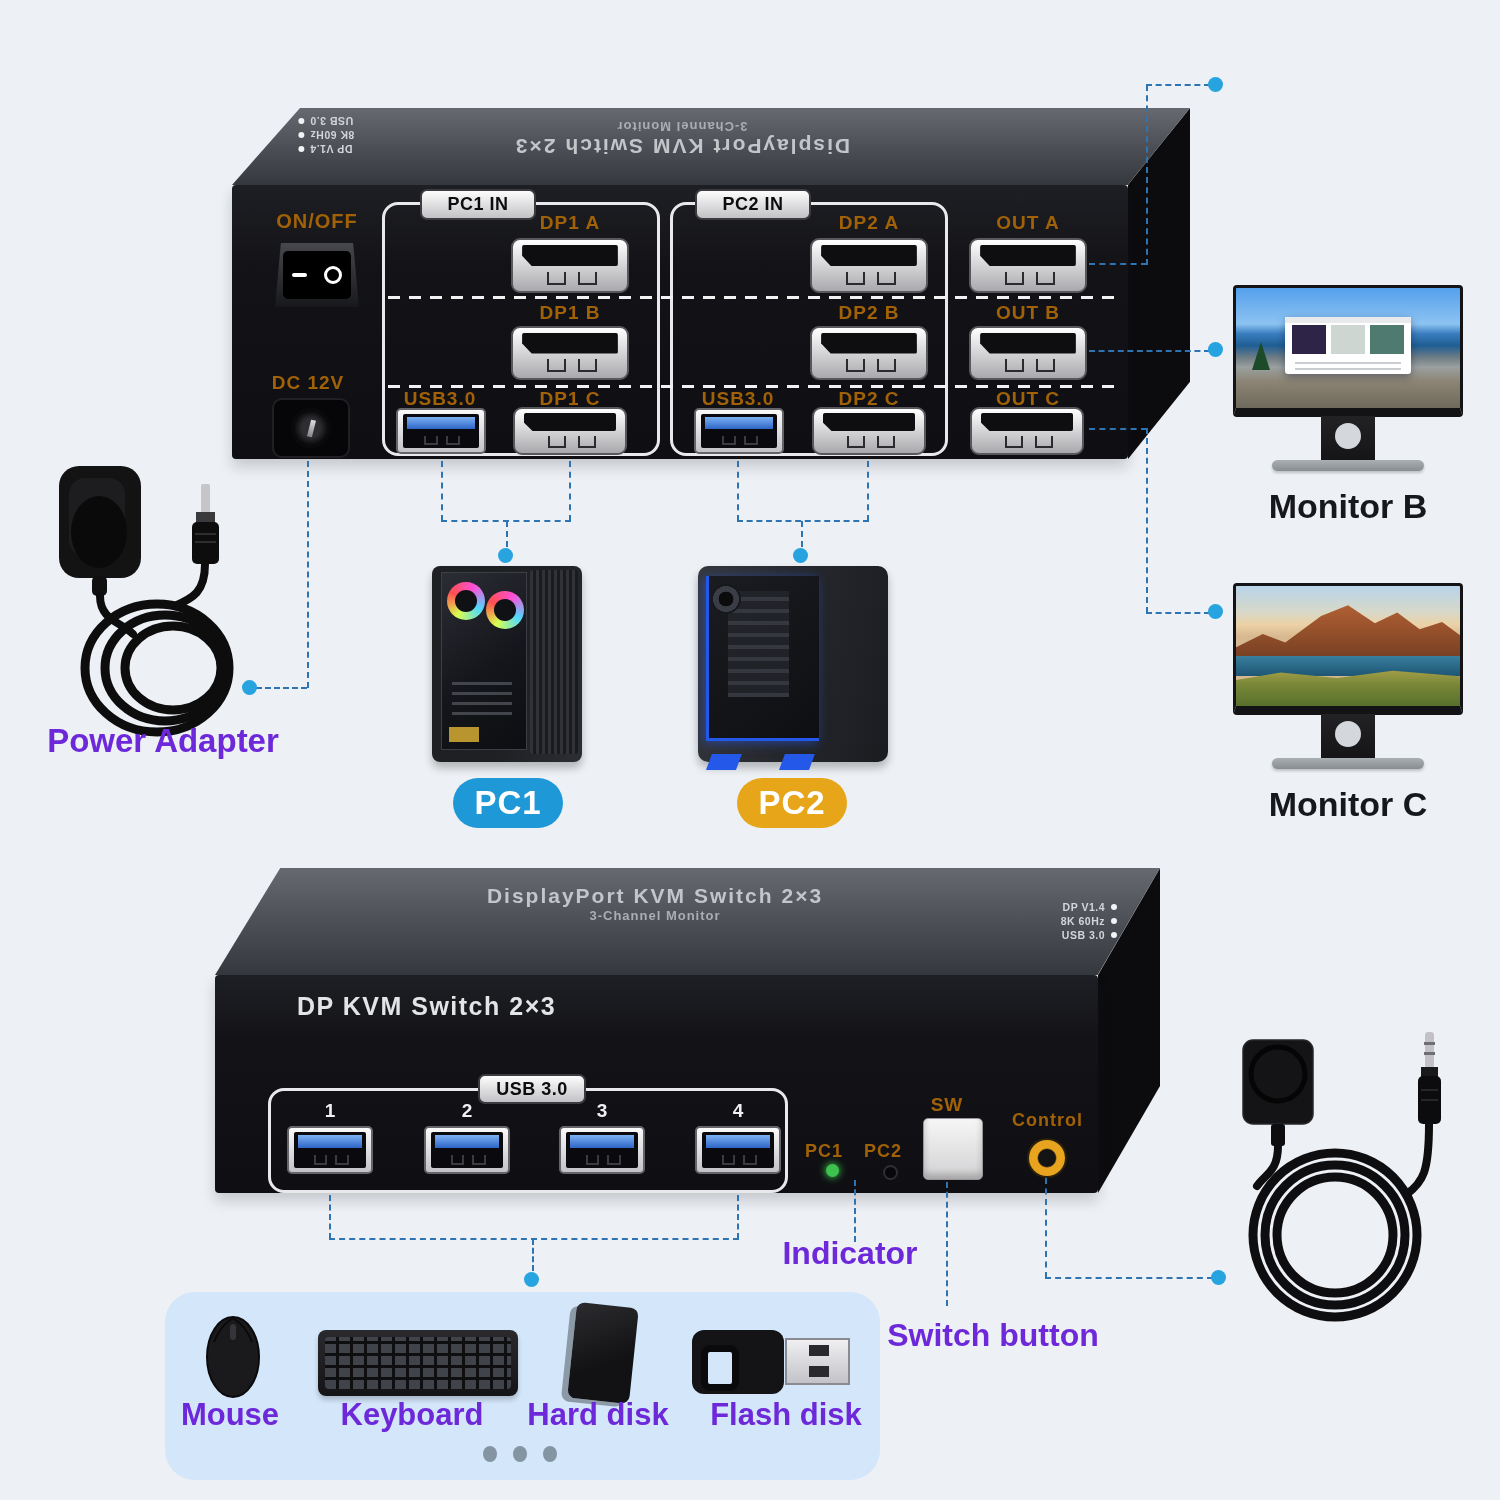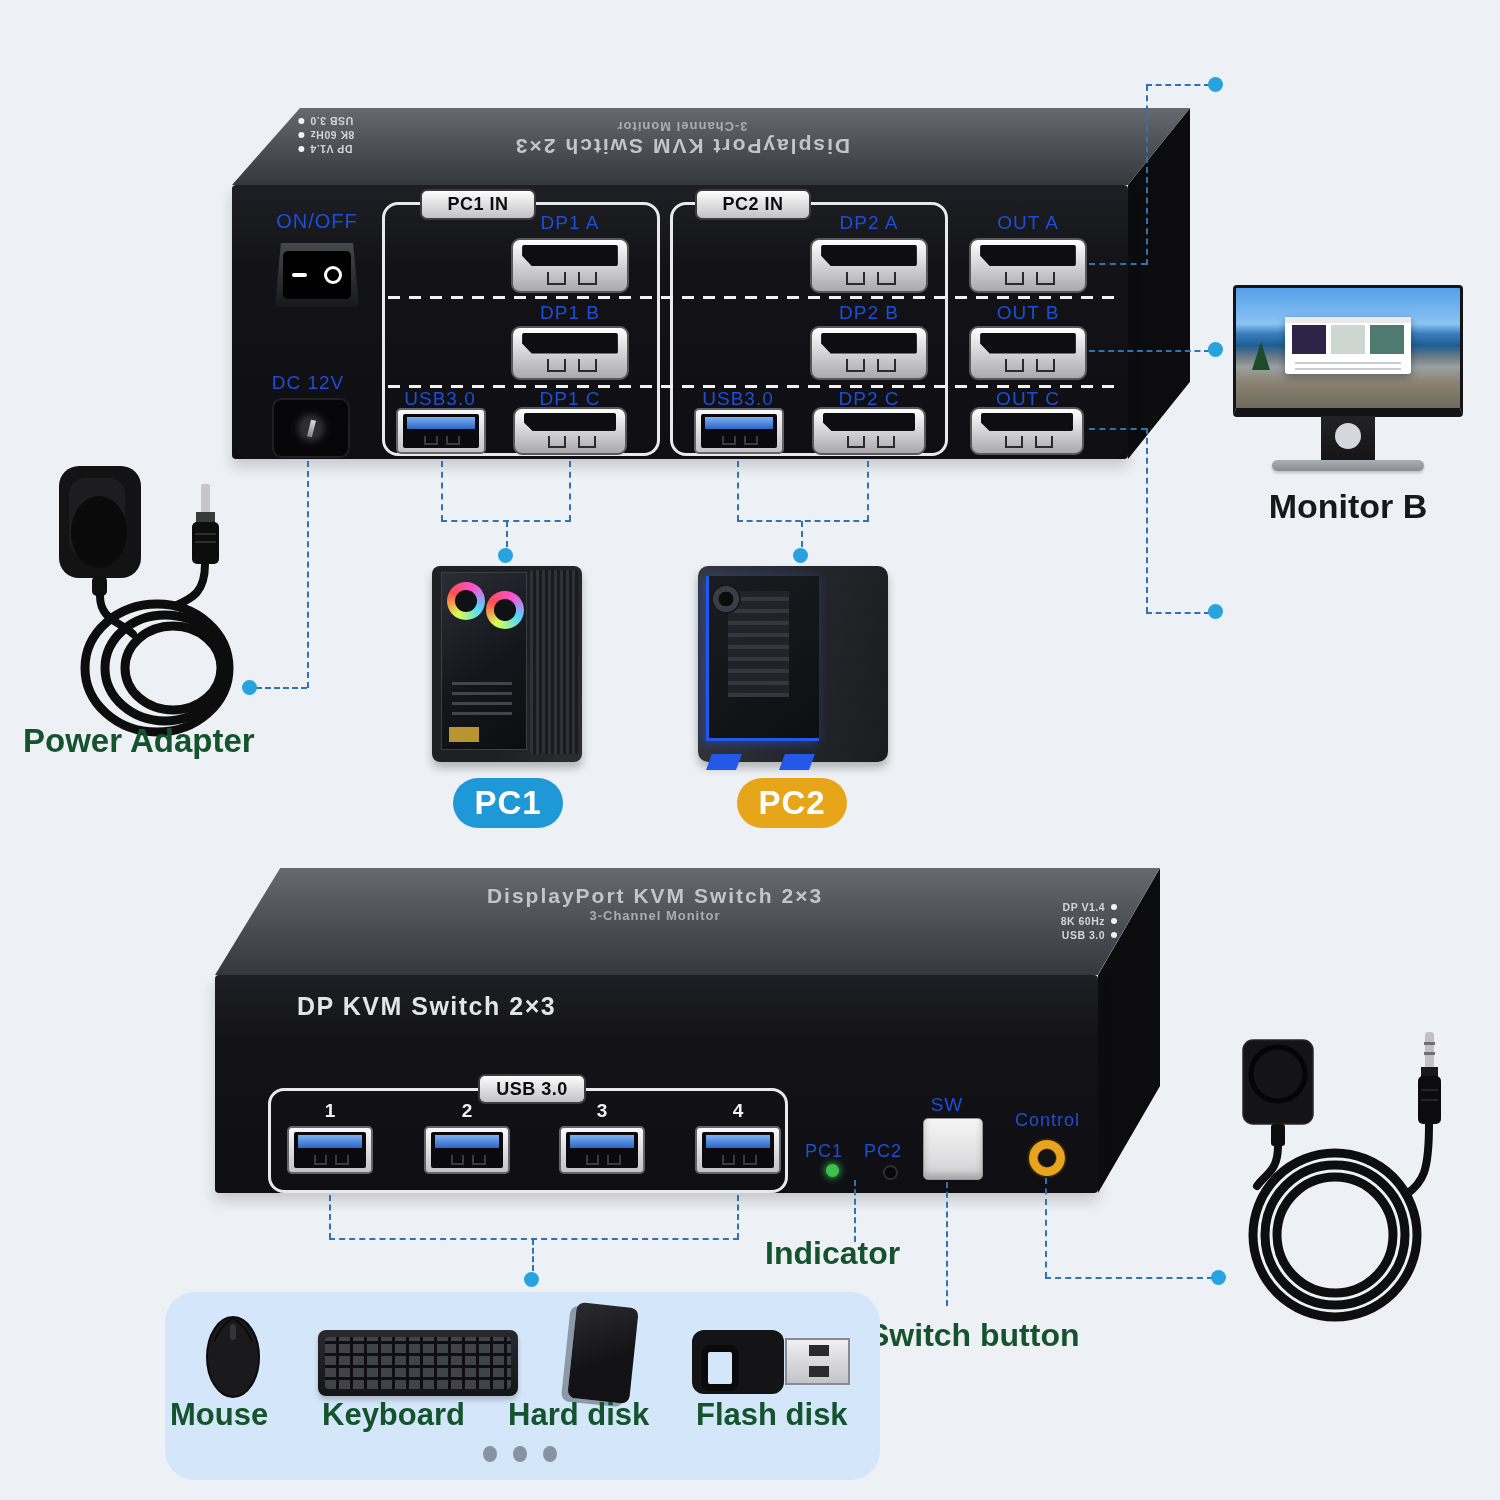--- a/index.html
+++ b/index.html
@@ -13,22 +13,22 @@
              border-radius:4px;box-shadow:0 8px 14px rgba(20,30,40,.18);}
   .box-side{position:absolute;background:#0c0c0f;}
 
   .face-title{color:#c3c5c9;font-weight:700;font-size:21px;letter-spacing:2px;line-height:24px;}
   .face-sub{color:#aaadb2;font-weight:700;font-size:13px;letter-spacing:1px;line-height:16px;}
   .spec-line{display:flex;align-items:center;justify-content:flex-end;gap:6px;color:#d2d5d9;
              font-size:10.5px;font-weight:700;letter-spacing:.5px;line-height:14px;}
   .spec-line i{width:6px;height:6px;border-radius:50%;background:#f2f3f4;display:inline-block;}
 
   
-  .plabel{position:absolute;color:#1d4ed8;font-weight:400;font-size:19px;letter-spacing:1px;text-align:center;}
-  .blabel{position:absolute;color:#14532d;font-weight:700;font-size:33px;text-align:left;line-height:38px;}
+  .plabel{position:absolute;color:#a16207;font-weight:700;font-size:19px;letter-spacing:1px;text-align:center;}
+  .blabel{position:absolute;color:#6d28d9;font-weight:700;font-size:33px;text-align:center;line-height:38px;}
   .gbadge{position:absolute;background:linear-gradient(180deg,#fdfdfd,#c2c2c6);border:2px solid #3c3c40;
           border-radius:7px;color:#0c0c0e;font-weight:700;font-size:18px;display:flex;align-items:center;
           justify-content:center;letter-spacing:.5px;}
   .gbox{position:absolute;border:3px solid #e9e9eb;border-radius:16px;}
   .wsep{position:absolute;height:3px;background:repeating-linear-gradient(90deg,#f2f2f2 0 12px,transparent 12px 21px);}
 
   
   .dp{position:absolute;background:linear-gradient(180deg,#ffffff 0%,#d9d9db 45%,#a9a9ad 100%);
       border:2px solid #57575c;border-radius:9px;box-sizing:border-box;}
   .dp i{display:block;}
@@ -365,20 +365,30 @@
             <i class="t3"></i>
           </div>
         <div class="cap"></div>
       </div>
     </div>
     <div class="mon-neck"></div>
     <div class="mon-base"></div>
     <div class="mon-label">Monitor B</div>
   </div>
 
+  <div class="monitor" style="left:1233px;top:583px;">
+    <div class="mon-screen scr-c">
+      <div class="c-mtn"></div>
+      <div class="c-water"></div>
+      <div class="c-fg"></div>
+    </div>
+    <div class="mon-neck"></div>
+    <div class="mon-base"></div>
+    <div class="mon-label">Monitor C</div>
+  </div>
 
   <div class="box-side abs" style="left:1098px;top:868px;width:62px;height:325px;clip-path:polygon(100% 0,0 32.9%,0 100%,100% 67.1%);"></div>
 
   <div class="box-top abs" style="left:215px;top:868px;width:945px;height:107px;clip-path:polygon(0 100%,93.4% 100%,100% 0,6.9% 0);">
     <div class="abs" style="left:160px;top:16px;width:560px;text-align:center;">
       <div class="face-title">DisplayPort KVM Switch 2×3</div>
       <div class="face-sub">3-Channel Monitor</div>
     </div>
     <div class="abs" style="left:790px;top:32px;width:112px;">
       <div class="spec-line">

